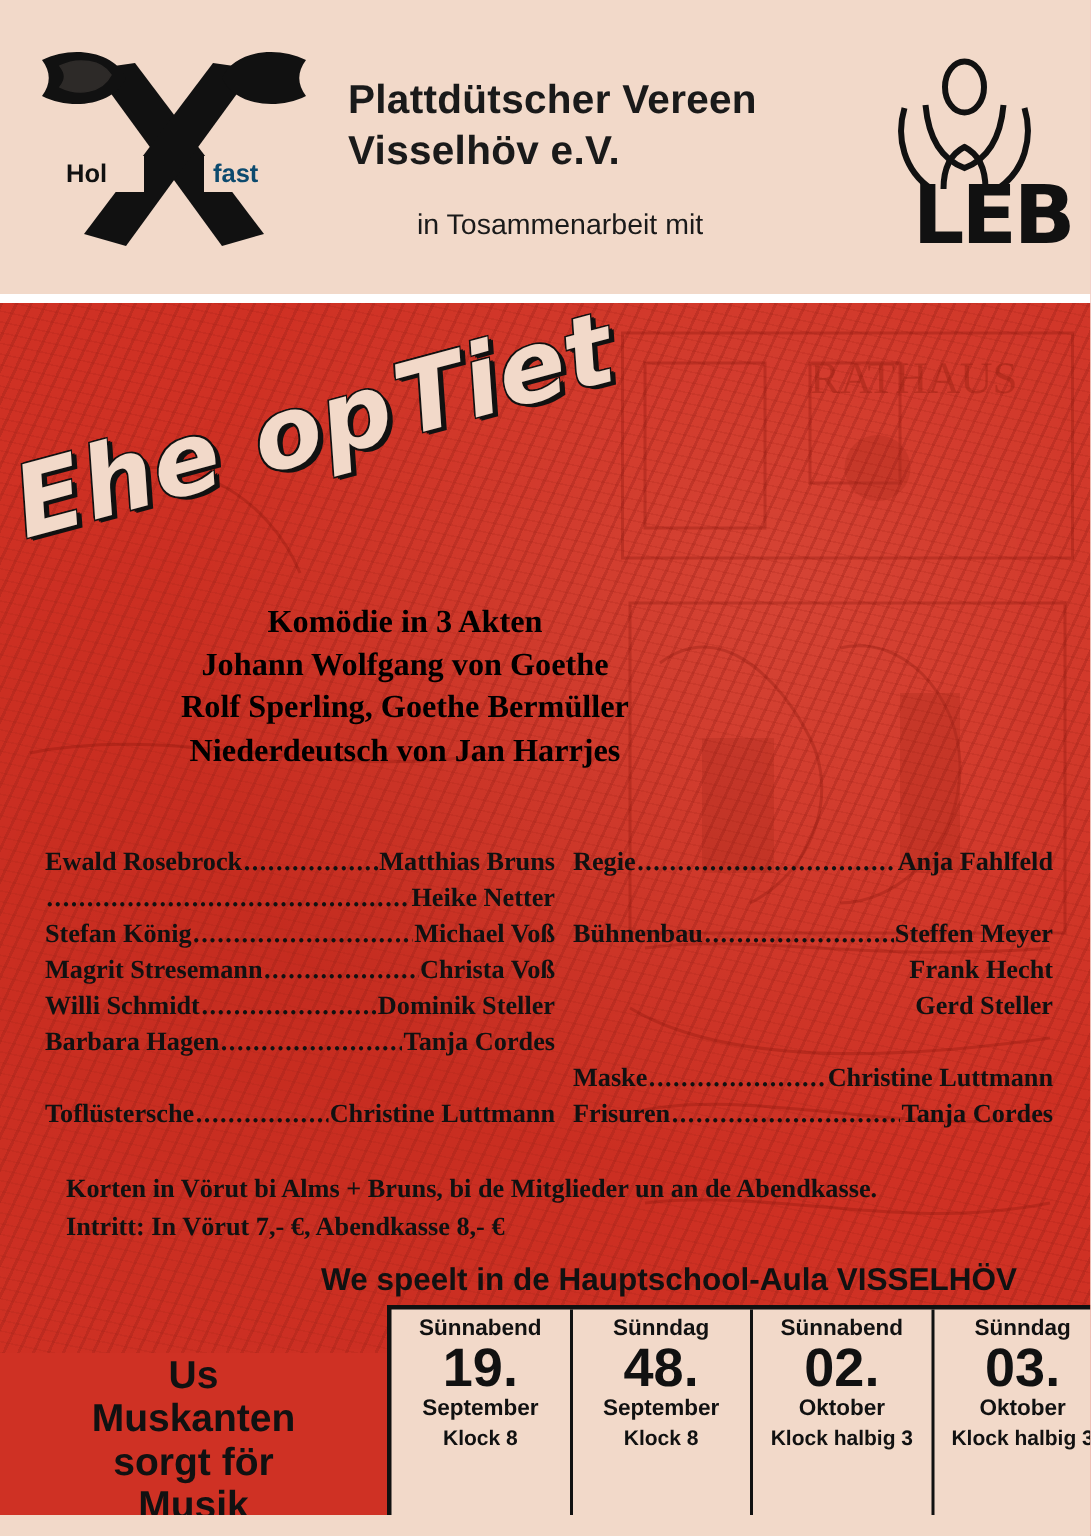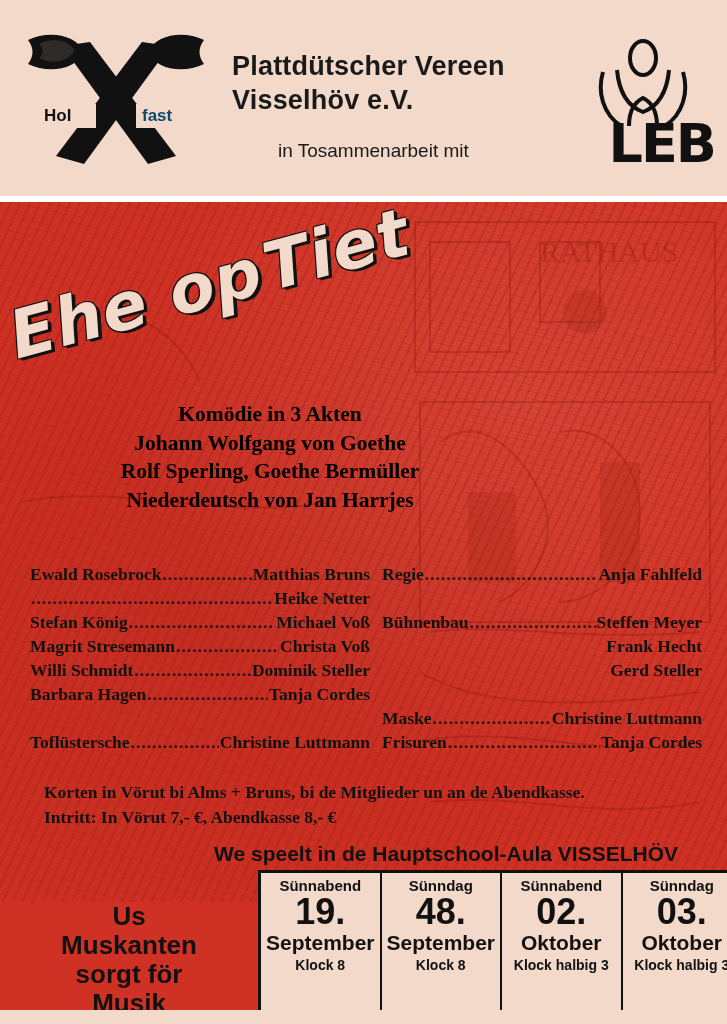--- a/index.html
+++ b/index.html
@@ -251,21 +251,21 @@
     font-weight: bold;
     font-family: "Liberation Sans", sans-serif;
   }
   .dc-day {
     font-size: 36px;
     font-weight: bold;
     line-height: 1.02;
     font-family: "Liberation Sans", sans-serif;
   }
   .dc-month {
-    font-size: 21px;
+    font-size: 15px;
     font-weight: bold;
     line-height: 1.1;
     font-family: "Liberation Sans", sans-serif;
   }
   .dc-time {
     font-size: 14px;
     font-weight: bold;
     margin-top: 3px;
     font-family: "Liberation Sans", sans-serif;
   }

